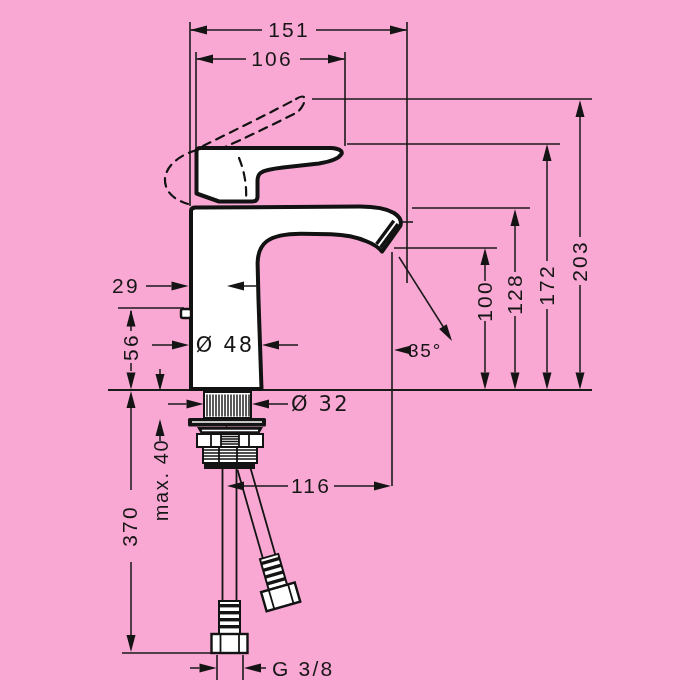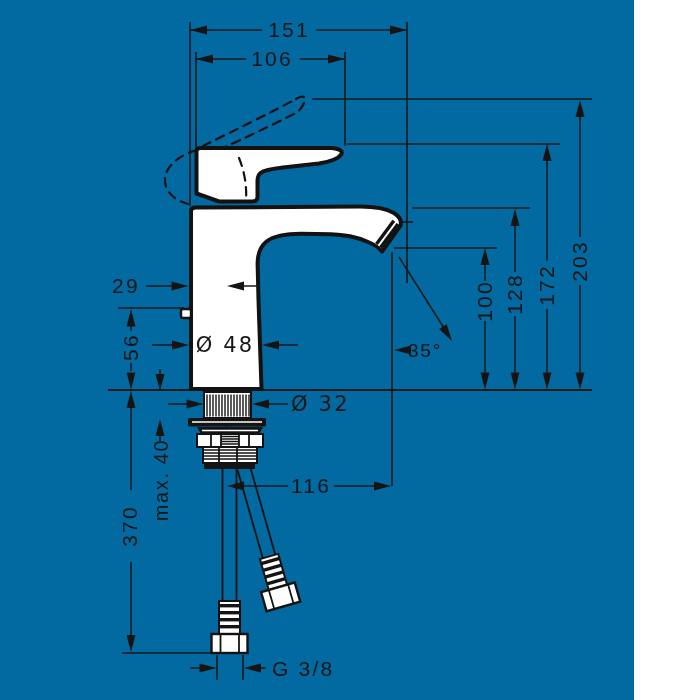--- a/index.html
+++ b/index.html
@@ -1,16 +1,16 @@
 <!DOCTYPE html>
 <html><head>
 <meta charset="utf-8">
 <style>
   html,body{margin:0;padding:0;background:#ffffff;}
-  .stage{width:634px;height:700px;background:#0369a1;position:relative;overflow:hidden;
+  .stage{width:700px;height:700px;background:#f9a8d4;position:relative;overflow:hidden;
          font-family:"Liberation Sans","DejaVu Sans",sans-serif;}
   svg{display:block;}
   .thin{stroke:#1a1a1a;stroke-width:1.6;fill:none;}
   .hair{stroke-width:1.2;}
   .base{stroke-width:1.8;}
   .dim{stroke:#1a1a1a;stroke-width:1.5;fill:none;}
   .outline{stroke:#121212;stroke-width:4;fill:#ffffff;stroke-linejoin:round;stroke-linecap:round;}
   .dash{stroke:#121212;stroke-width:2.2;fill:none;stroke-dasharray:8.5 6.5;stroke-linecap:round;}
   .part{stroke:#121212;stroke-width:2;fill:#ffffff;}
   .part2{stroke:#121212;stroke-width:2.4;fill:#ffffff;}

